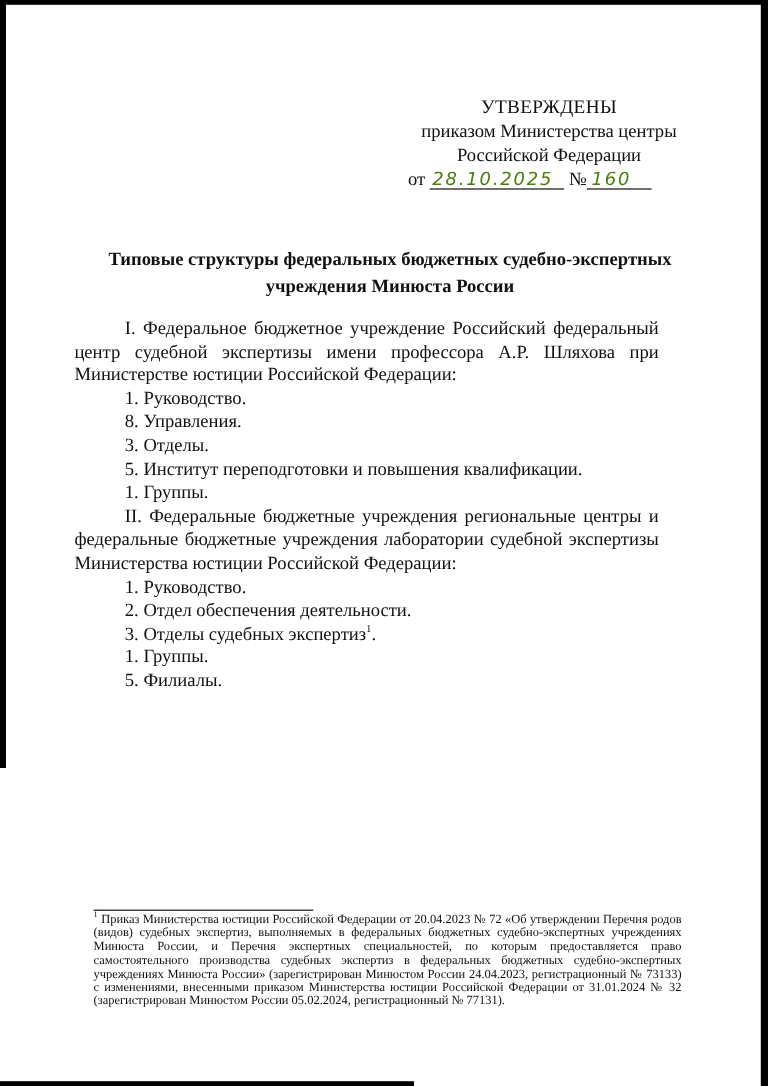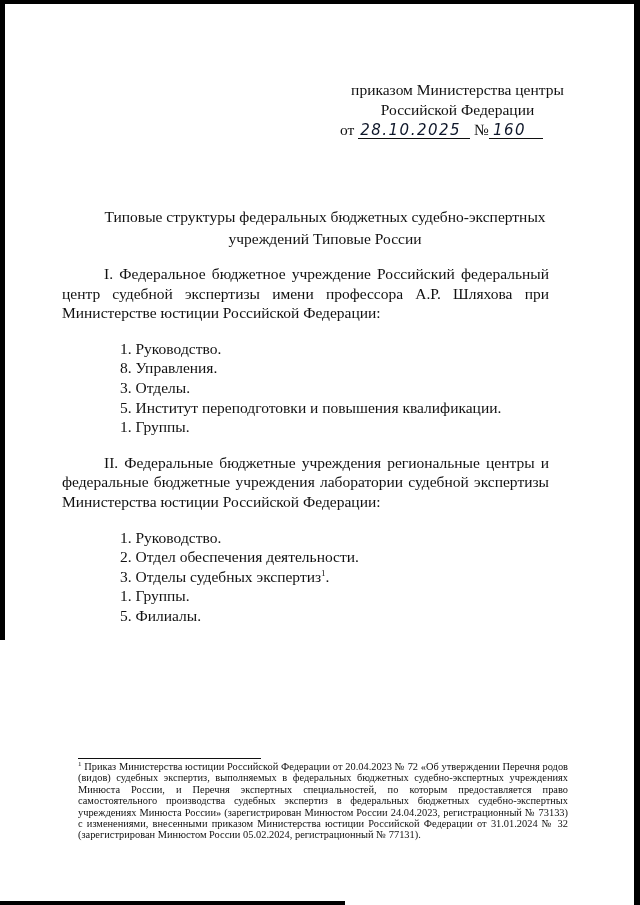--- a/index.html
+++ b/index.html
@@ -15,37 +15,37 @@
     .scan-border-right { position: absolute; right: 0; top: 0; width: 6px; height: 905px; background: #000; }
 
     .approval {
       position: absolute; left: 330px; top: 80px; width: 255px;
       text-align: center; font-size: 15.5px; line-height: 20px;
     }
     .approval .title { font-size: 16px; letter-spacing: 0.3px; }
     .approval .dateline { text-align: left; padding-left: 10px; margin-top: 0px; white-space: nowrap; }
     .hand {
       font-family: "DejaVu Sans", sans-serif; font-style: italic;
-      font-size: 15px; letter-spacing: 1.5px; color: #0f172a;
+      font-size: 15px; letter-spacing: 1.5px; color: #4d7c0f;
       display: inline-block; border-bottom: 1px solid #111; line-height: 16px;
     }
     .hand.date { width: 110px; text-align: left; padding-left: 2px; }
     .hand.num { width: 50px; text-align: left; padding-left: 4px; }
 
     .doc-title {
       position: absolute; left: 80px; top: 206px; width: 490px;
-      text-align: center; font-weight: normal; font-size: 15.5px; line-height: 22px;
+      text-align: center; font-weight: bold; font-size: 15.5px; line-height: 22px;
     }
 
     .body-text {
       position: absolute; left: 62px; top: 264px; width: 487px;
       font-size: 15.5px; line-height: 19.6px;
     }
     .para { text-align: justify; text-indent: 42px; margin: 0; }
-    .list { margin: 16px; padding: 0; list-style: none; }
+    .list { margin: 0; padding: 0; list-style: none; }
     .list li { padding-left: 42px; line-height: 19.6px; margin: 0; }
     sup { font-size: 9px; line-height: 0; }
 
     .footnote-rule {
       position: absolute; left: 78px; top: 758px; width: 183px; height: 0;
       border-top: 1.5px solid #111;
     }
     .footnote {
       position: absolute; left: 78px; top: 761px; width: 490px;
       font-size: 10.4px; line-height: 11.4px; text-align: justify;
@@ -55,32 +55,33 @@
   </style>
 </head>
 <body>
 
 <div class="scan-border-top"></div>
 <div class="scan-border-left"></div>
 <div class="scan-border-right"></div>
 <div class="scan-border-bottom"></div>
 
 <div class="approval">
+  <div class="title">УТВЕРЖДЕНЫ</div>
   <div>приказом Министерства центры</div>
   <div>Российской Федерации</div>
   <div class="dateline">
     <span>от</span>
     <span class="hand date">28.10.2025</span>
     <span>№</span><span class="hand num">160</span>
   </div>
 </div>
 
 <div class="doc-title">
   <div>Типовые структуры федеральных бюджетных судебно-экспертных</div>
-  <div>учреждений Типовые России</div>
+  <div>учреждения Минюста России</div>
 </div>
 
 <div class="body-text">
   <p class="para">I. Федеральное бюджетное учреждение Российский федеральный центр судебной экспертизы имени профессора А.Р. Шляхова при Министерстве юстиции Российской Федерации:</p>
   <ul class="list">
     <li><span>1. Руководство.</span></li>
     <li><span>8. Управления.</span></li>
     <li><span>3. Отделы.</span></li>
     <li><span>5. Институт переподготовки и повышения квалификации.</span></li>
     <li><span>1. Группы.</span></li>

